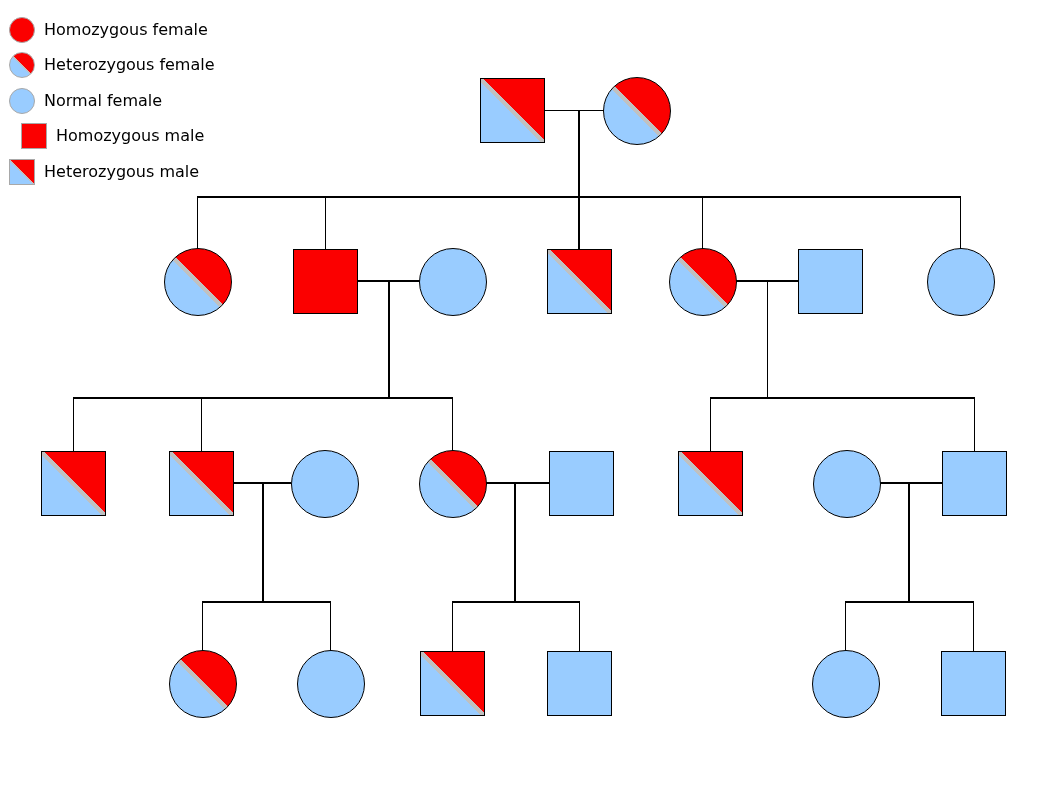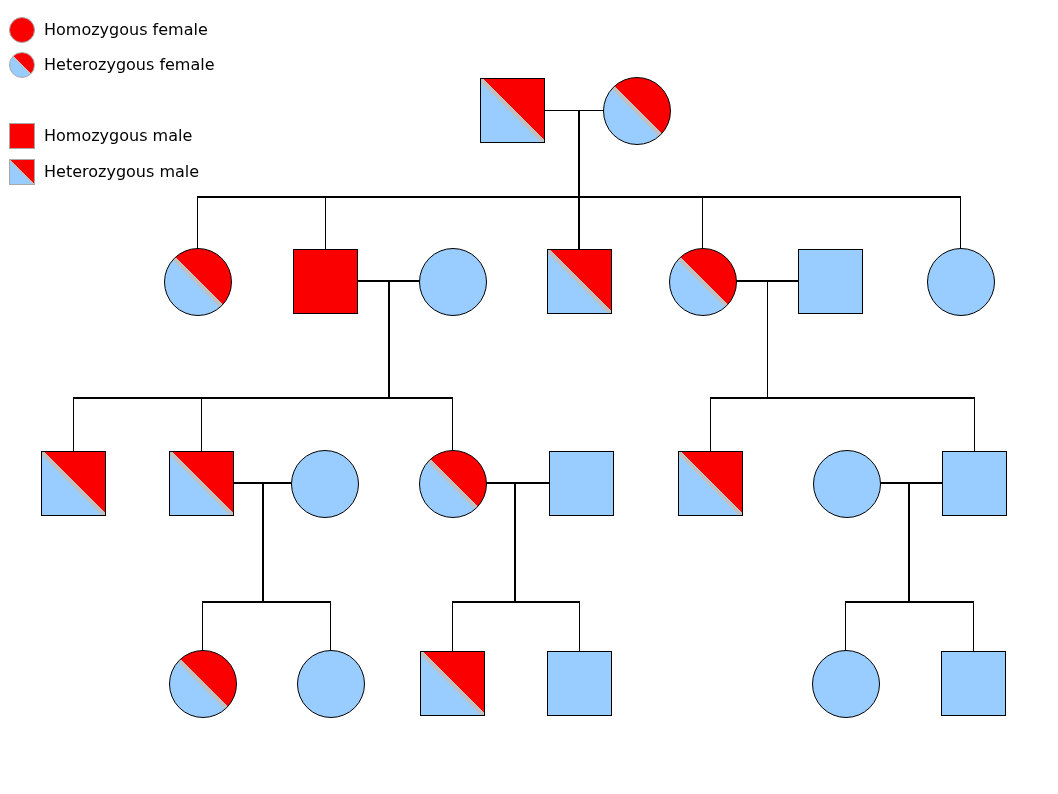--- a/index.html
+++ b/index.html
@@ -79,22 +79,26 @@
   <div class="legend-item" style="top: 16px;">
     <span class="legend-icon circle homozygous"></span>
     <span class="legend-label">Homozygous female</span>
   </div>
 
   <div class="legend-item" style="top: 51px;">
     <span class="legend-icon circle heterozygous"></span>
     <span class="legend-label">Heterozygous female</span>
   </div>
 
+  <div class="legend-item" style="top: 87px;">
+    <span class="legend-icon circle normal"></span>
+    <span class="legend-label">Normal female</span>
+  </div>
 
-  <div class="legend-item" style="top: 122px;">
+  <div class="legend-item" style="top: 122px; margin-left: 12px;">
     <span class="legend-icon square homozygous"></span>
     <span class="legend-label">Homozygous male</span>
   </div>
 
   <div class="legend-item" style="top: 158px;">
     <span class="legend-icon square heterozygous"></span>
     <span class="legend-label">Heterozygous male</span>
   </div>
 
 </div>

